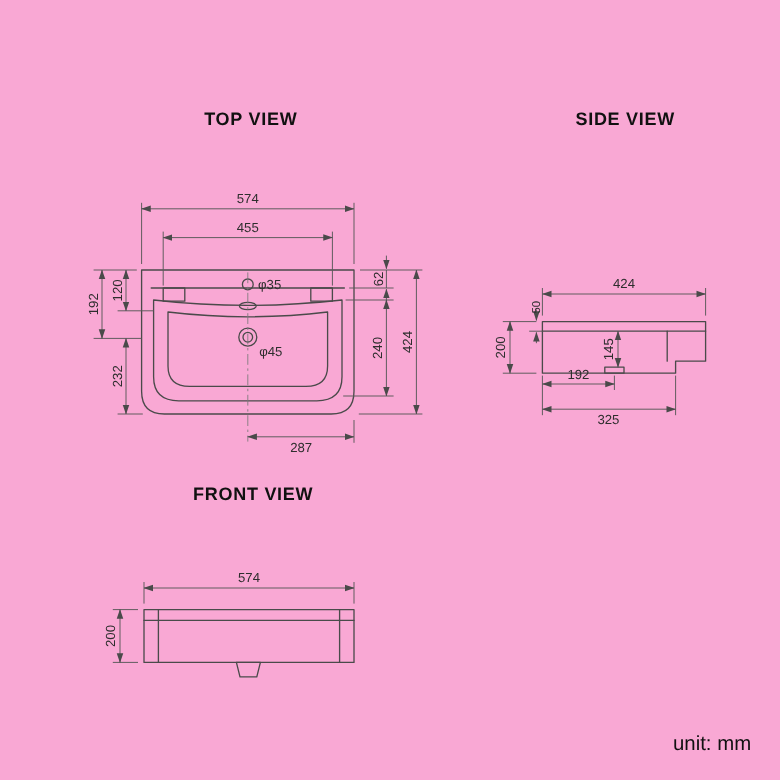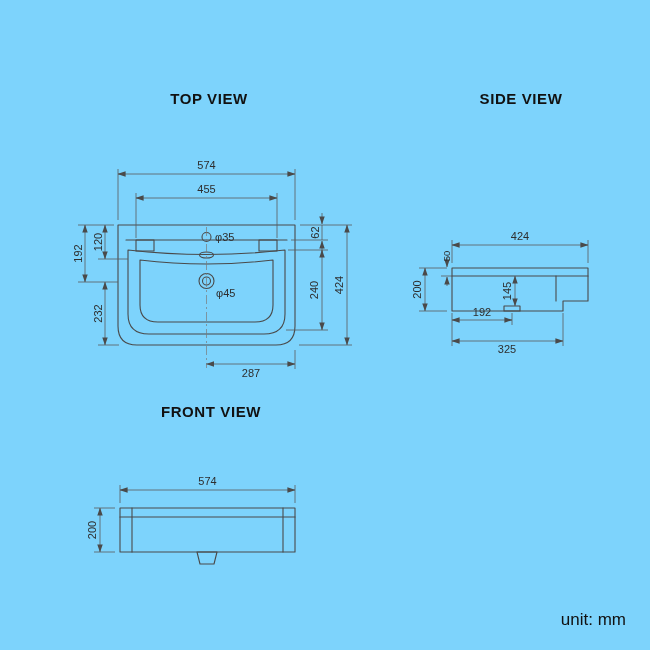--- a/index.html
+++ b/index.html
@@ -1,16 +1,16 @@
 <!DOCTYPE html>
 <html><head>
 <meta charset="utf-8">
 <style>
   html,body{margin:0;padding:0;background:#fff;}
-  .canvas{position:relative;width:650px;height:650px;background:#7dd3fc;overflow:hidden;
+  .canvas{position:relative;width:650px;height:650px;background:#f9a8d4;overflow:hidden;
           font-family:"Liberation Sans","DejaVu Sans",sans-serif;}
   svg{position:absolute;left:0;top:0;}
   .obj{stroke:#4a4a4a;stroke-width:1.1;fill:none;stroke-linejoin:round;stroke-linecap:round;}
   .dim{stroke:#5a5a5a;stroke-width:0.8;fill:none;}
   .ctr{stroke:#7a7a7a;stroke-width:0.7;fill:none;stroke-dasharray:9 3 2 3;}
   text{fill:#2e2e2e;font-size:11px;font-family:"Liberation Sans","DejaVu Sans",sans-serif;}
   .title{font-size:15px;font-weight:bold;letter-spacing:0.6px;fill:#111;}
   .small{font-size:9.5px;}
   .unit{font-size:17px;fill:#111;}
 </style>

